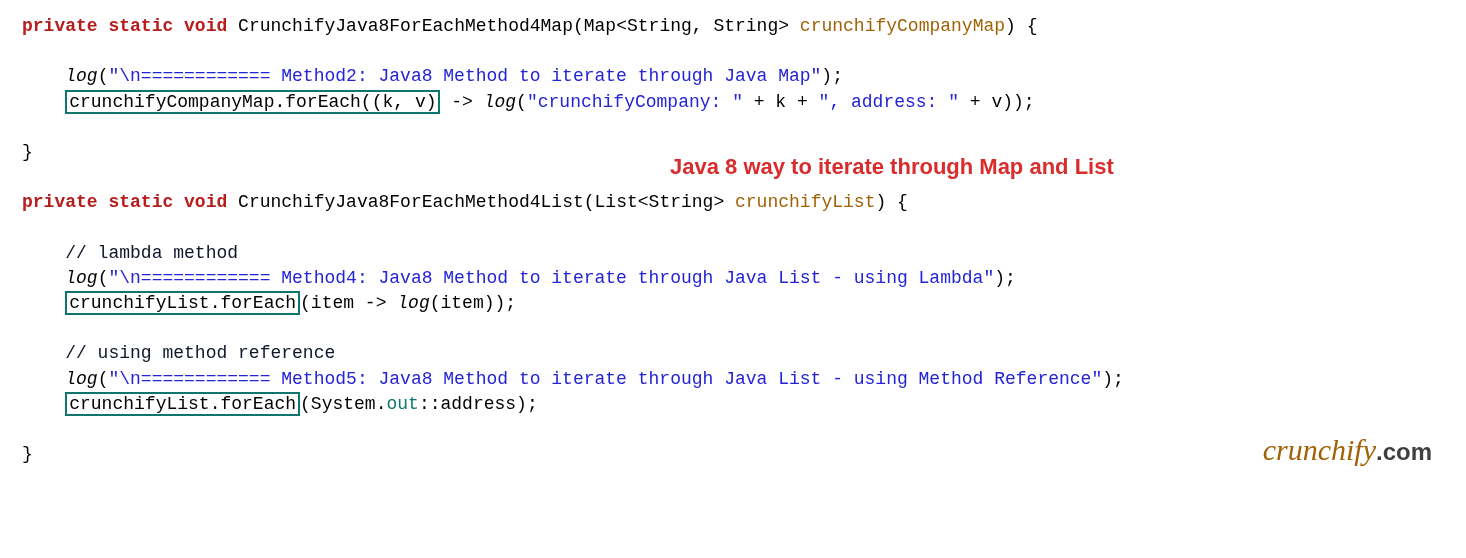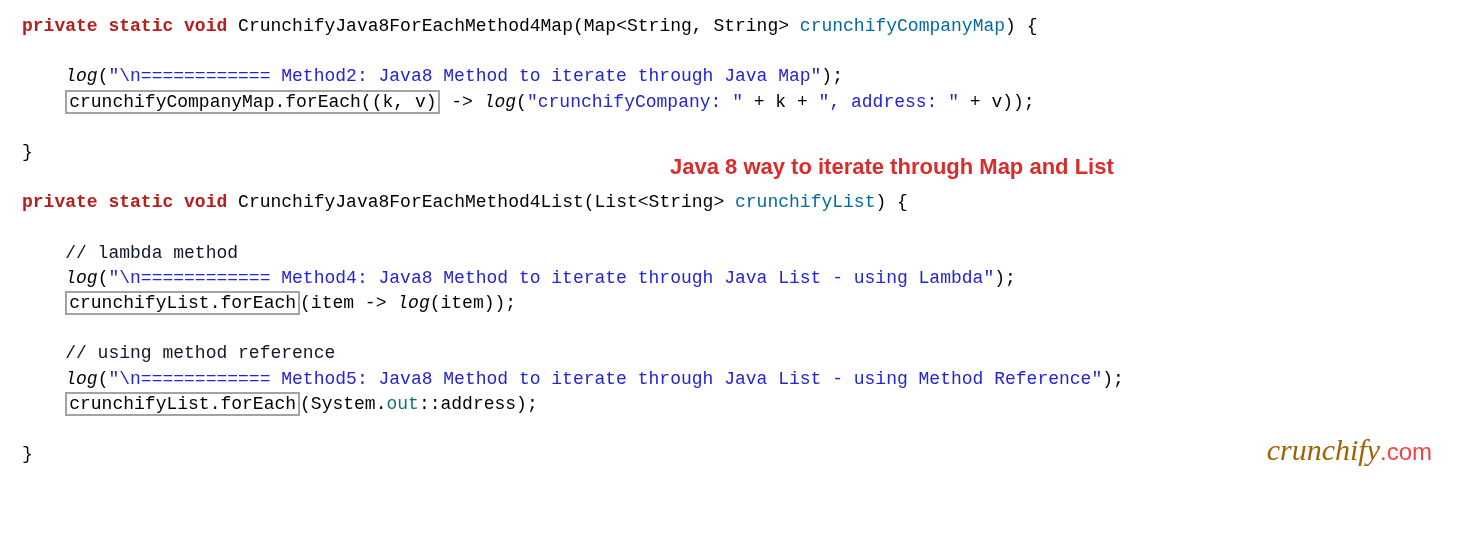--- a/index.html
+++ b/index.html
@@ -10,46 +10,46 @@
     line-height:1.4;
     color:#000;
     padding:14px 22px;
     width:1466px;
     box-sizing:border-box;
     position:relative;
   }
   pre{margin:0;font-family:inherit;white-space:pre}
   .kw{color:#b91c1c;font-weight:bold}
   .mn{color:#000}                       
-  .pn{color:#0369a1}                    
+  .pn{color:#a16207}                    
   .it{font-style:italic}
   .str{color:#2323d8}
   .cm{color:#0f172a}                    
   .st{color:#0f766e;}
-  .box{border:2px solid #a3a3a3;padding:0 2px}
+  .box{border:2px solid #0f766e;padding:0 2px}
   .headline{
     position:absolute;
     top:152px;
     left:670px;
     font-family:Arial,Helvetica,sans-serif;
     font-weight:bold;
     font-size:22px;
     color:#d92c2c;
     text-align:right;
   }
   .brand{
     position:absolute;
     right:34px;
     bottom:10px;
     font-family:"Brush Script MT","Segoe Script",cursive;
     font-size:30px;
     font-style:italic;
   }
   .brand .c{color:#a16207}
-  .brand .d{color:#ef4444;font-family:Arial,sans-serif;font-style:normal;font-size:24px;font-weight:normal}
+  .brand .d{color:#404040;font-family:Arial,sans-serif;font-style:normal;font-size:24px;font-weight:bold}
 </style>
 </head>
 <body>
 
 <div class="headline">Java 8 way to iterate through Map and List</div>
 
 <pre><span class="kw">private</span> <span class="kw">static</span> <span class="kw">void</span> <span class="mn">CrunchifyJava8ForEachMethod4Map</span>(<span><span>Map&lt;</span><span>String</span><span>, </span><span>String</span><span>&gt;</span></span> <span class="pn">crunchifyCompanyMap</span>) {
 
     <span class="it">log</span>(<span class="str">"\n============ Method2: Java8 Method to iterate through Java Map"</span>);
     <span class="box">crunchifyCompanyMap.forEach((k, v)</span><span> -&gt; </span><span class="it">log</span>(<span class="str">"crunchifyCompany: "</span><span> + k + </span><span class="str">", address: "</span><span> + v));</span>

